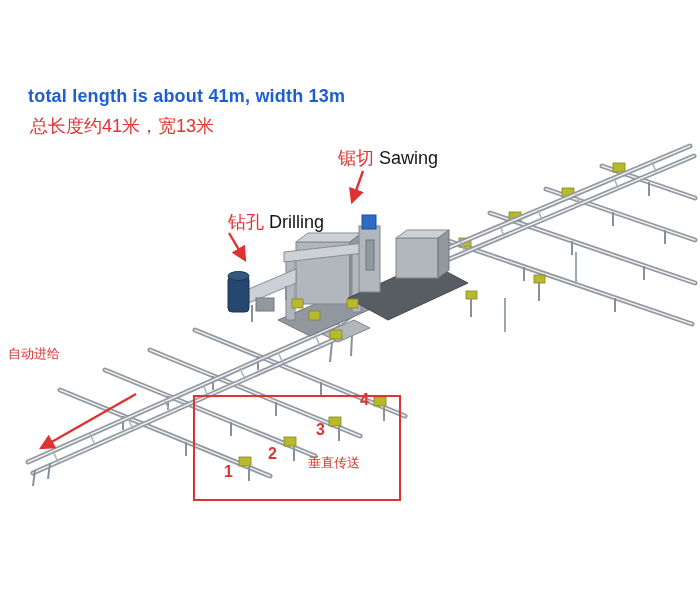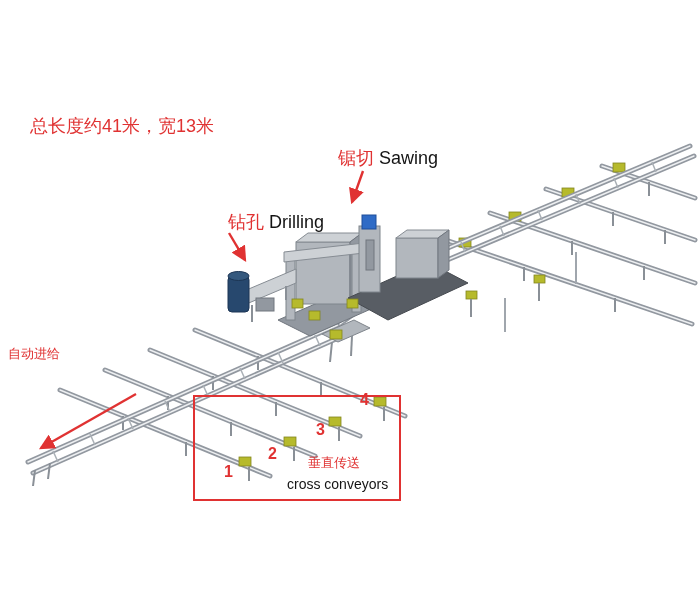--- a/index.html
+++ b/index.html
@@ -170,35 +170,35 @@
     </g>
 
     <g>
       <rect class="red-box-rect" x="194" y="396" width="206" height="104"></rect>
       <line class="red-line" x1="363" y1="171" x2="352" y2="202" marker-end="url(#arrow)"></line>
       <line class="red-line" x1="229" y1="233" x2="245" y2="260" marker-end="url(#arrow)"></line>
       <line class="red-line" x1="136" y1="394" x2="41" y2="448" marker-end="url(#arrow)"></line>
     </g>
   </svg>
 
+  <div class="lbl title1">total length is about 41m, width 13m</div>
   <div class="lbl title2">总长度约41米，宽13米</div>
 
   <div class="lbl anno" style="left:338px; top:148px;">
     <span class="zh">锯切</span>
     <span class="en">Sawing</span>
   </div>
 
   <div class="lbl anno" style="left:204px; top:212px;margin-left:24px;">
     <span class="zh">钻孔</span>
     <span class="en">Drilling</span>
   </div>
 
   <div class="lbl zh-only" style="left:8px; top:346px;">自动进给</div>
 
   <div class="lbl zh-only" style="left:308px; top:455px;">垂直传送</div>
-  <div class="lbl en-only" style="left:287px; top:476px;">cross conveyors</div>
 
   <span class="num" style="left:224px; top:463px;">1</span>
   <span class="num" style="left:268px; top:445px;">2</span>
   <span class="num" style="left:316px; top:421px;">3</span>
   <span class="num" style="left:360px; top:391px;">4</span>
 
 </div>
 
 </body></html>

